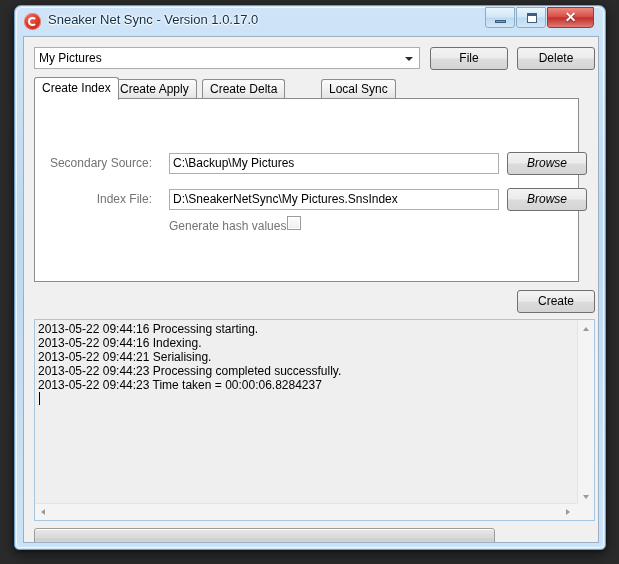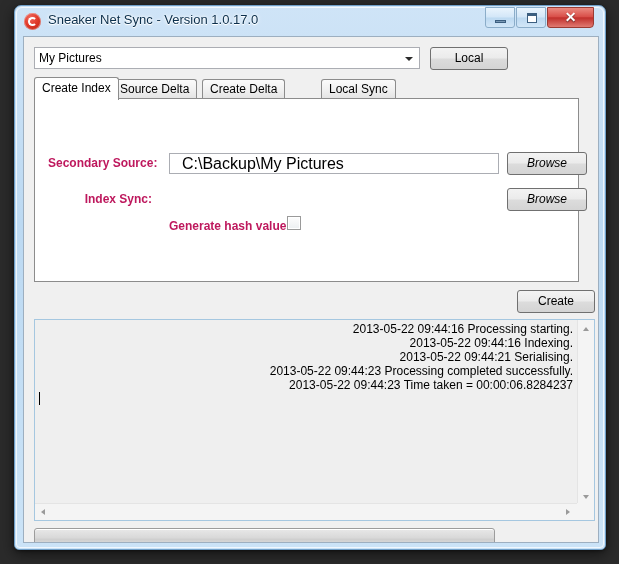--- a/index.html
+++ b/index.html
@@ -223,35 +223,34 @@
     width: 545px;
     height: 184px;
     background: #ffffff;
     border: 1px solid #8c8c8c;
     box-sizing: border-box;
   }
 
   .field-label {
     position: absolute;
     font-size: 12px;
-    color: #be185d;
+    color: #737373;
     white-space: nowrap;
     text-align: right;
-    font-weight: bold;
   }
   .textbox {
     position: absolute;
     height: 21px;
     background: #ffffff;
     border: 1px solid #abadb3;
     box-sizing: border-box;
-    font-size: 16px;
+    font-size: 12px;
     color: #000;
     line-height: 19px;
-    padding-left: 12px;
+    padding-left: 3px;
     white-space: nowrap;
     overflow: hidden;
   }
   .browse-btn {
     position: absolute;
     width: 80px;
     height: 23px;
     background: linear-gradient(to bottom, #f3f3f3 0%, #ebebeb 48%, #dcdcdc 52%, #d4d4d4 100%);
     border: 1px solid #707070;
     border-radius: 3px;
@@ -296,21 +295,20 @@
   
   #logbox {
     position: absolute;
     left: 10px;
     top: 282px;
     width: 561px;
     height: 202px;
     background: #efefef;
     border: 1px solid #a5c7e0;
     box-sizing: border-box;
-    text-align: right;
   }
   #logtext {
     position: absolute;
     left: 3px;
     top: 2px;
     width: 535px;
     font-size: 12px;
     color: #000;
     line-height: 14px;
     white-space: pre;
@@ -434,35 +432,37 @@
       <span class="x">✕</span>
     </div>
   </div>
 
   <div id="client">
 
     <div id="profile-combo">
       <span id="profile-combo-value">My Pictures</span>
       <span id="profile-combo-arrow"></span>
     </div>
-    <div class="btn" id="btn-save">Local</div>
+    <div class="btn" id="btn-save">File</div>
+    <div class="btn" id="btn-delete">Delete</div>
 
     <div id="tabstrip">
       <div class="tab active" style="left:0px;">Create Index</div>
-      <div class="tab" style="left:78px;">Source Delta</div>
+      <div class="tab" style="left:78px;">Create Apply</div>
       <div class="tab" style="left:168px;">Create Delta</div>
       <div class="tab" style="left:252px;margin-left:35px;">Local Sync</div>
     </div>
 
     <div id="tabpanel">
       <div class="field-label" id="lbl-secondary-source">Secondary Source:</div>
       <div class="textbox" id="txt-secondary-source">C:\Backup\My Pictures</div>
       <div class="browse-btn" id="btn-browse-source">Browse</div>
 
-      <div class="field-label" id="lbl-index-file">Index Sync:</div>
+      <div class="field-label" id="lbl-index-file">Index File:</div>
+      <div class="textbox" id="txt-index-file">D:\SneakerNetSync\My Pictures.SnsIndex</div>
       <div class="browse-btn" id="btn-browse-index">Browse</div>
 
       <div class="field-label" id="lbl-hash">Generate hash values:</div>
       <div id="chk-hash"></div>
     </div>
 
     <div class="btn" id="btn-start">Create</div>
 
     <div id="logbox">
       <div id="logtext">2013-05-22 09:44:16 Processing starting.

